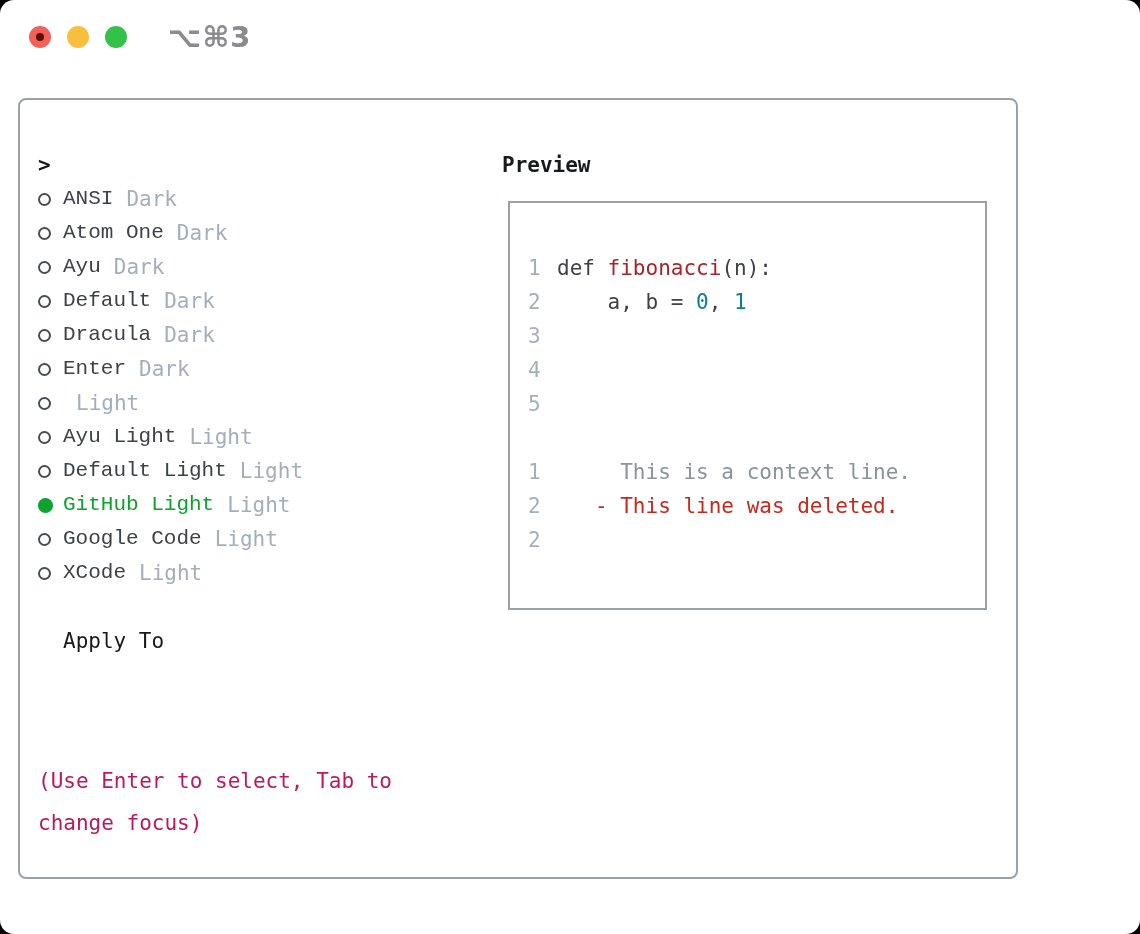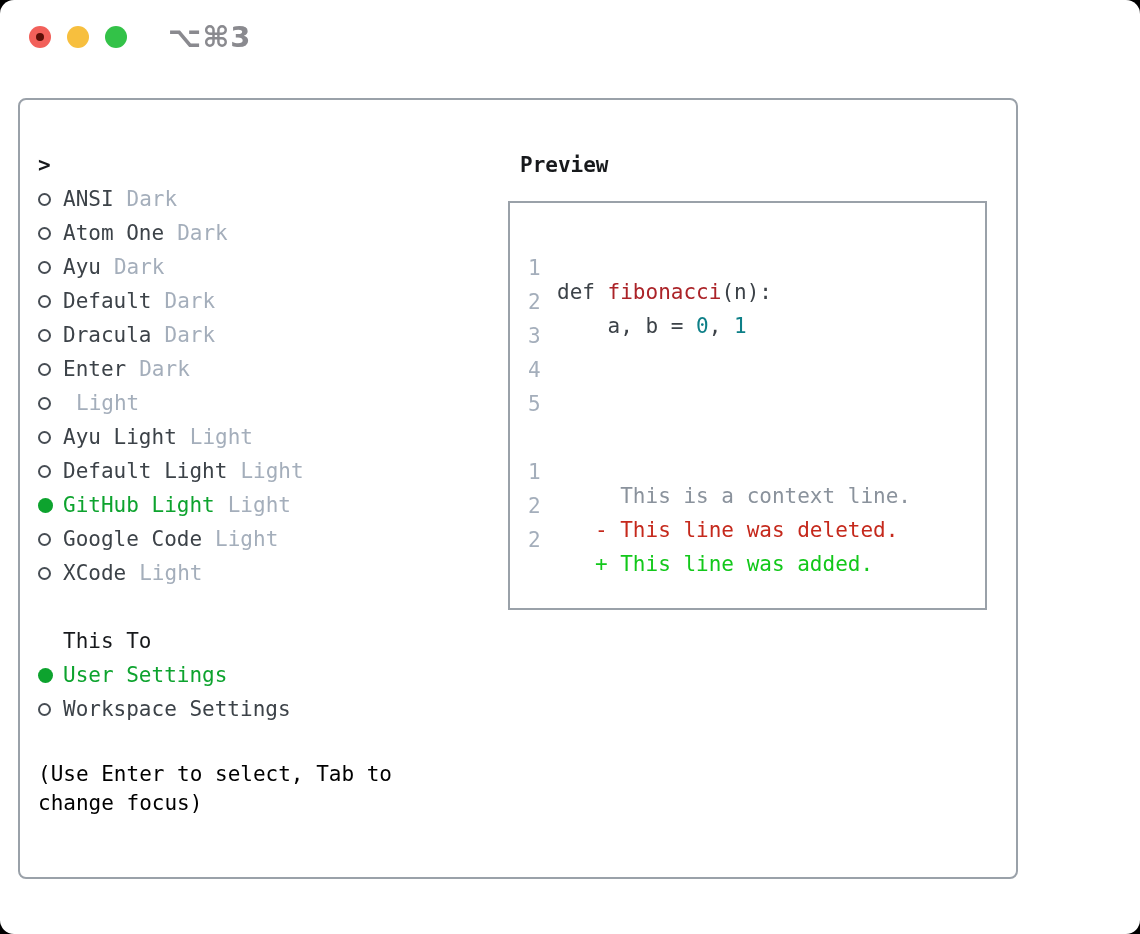--- a/index.html
+++ b/index.html
@@ -57,39 +57,39 @@
   }
   .circle.filled {
     width:15px; height:15px; border:none; background:var(--accent-green);
   }
 
   .select-header { left:38px; top:148px; }
   .theme-list { left:38px; top:182px; }
   .apply-header { left:38px; top:624px; }
   .apply-list { left:38px; top:658px; }
 
-  .name { color:var(--text-dark); white-space:pre; }
+  .name { color:var(--text-dark); white-space:pre;font-family:Liberation Mono, monospace; }
   .row.selected .name { color:var(--accent-green);text-align:center; }
   .tag { color:var(--muted-gray); margin-left:13px; white-space:pre; }
 
   .hint {
     left:38px; top:760px; width:404px;
-    color:#000000; line-height:29px;
+    color:#be185d; line-height:42px;
   }
 
   
-  .preview-label { left:502px; top:148px; height:34px; line-height:34px; font-weight:bold; color:var(--heading-black);margin-left:18px; }
+  .preview-label { left:502px; top:148px; height:34px; line-height:34px; font-weight:bold; color:var(--heading-black); }
   .preview-box {
     left:508px; top:201px; width:479px; height:409px;
     border:2px solid var(--border-gray); background:#fff;
   }
   .code { position:absolute; left:18px; top:48px; }
   .code-line { display:flex; height:34px; line-height:34px; }
   .lineno { width:29px; flex:none; color:var(--muted-gray); white-space:pre; }
-  .code-content { white-space:pre;margin-top:24px; }
+  .code-content { white-space:pre; }
   .tok-plain    { color:var(--text-dark); }
   .tok-function { color:var(--function-red); }
   .tok-number   { color:var(--number-teal); }
   .tok-builtin  { color:var(--builtin-blue); }
   .tok-context  { color:var(--context-gray); }
   .tok-deleted  { color:var(--deleted-red); }
   .tok-added    { color:var(--added-green); }
 </style>
 </head>
 <body>
@@ -194,37 +194,23 @@
         <span class="bullet-col">
           <span class="circle"></span>
         </span>
         <span class="name">XCode</span>
         <span class="tag">Light</span>
       </div>
     </div>
 
   <div class="abs row apply-header">
     <span class="bullet-col"></span>
-    <span class="apply-label">This To</span>
-  </div>
-
-  <div class="abs apply-list">
-      <div class="row selected">
-        <span class="bullet-col">
-          <span class="circle filled"></span>
-        </span>
-        <span class="name">User Settings</span>
-      </div>
-      <div class="row">
-        <span class="bullet-col">
-          <span class="circle"></span>
-        </span>
-        <span class="name">Workspace Settings</span>
-      </div>
-    </div>
+    <span class="apply-label">Apply To</span>
+  </div>
+
 
   <div class="abs hint">(Use Enter to select, Tab to change focus)</div>
 
   <div class="abs preview-label">Preview</div>
 
   <div class="abs preview-box">
     <div class="code">
         <div class="code-line">
           <span class="lineno">1</span>
           <span class="code-content"><span class="tok-plain">def </span><span class="tok-function">fibonacci</span><span class="tok-plain">(n):</span></span>
@@ -249,18 +235,17 @@
         <div class="code-line">
           <span class="lineno">1</span>
           <span class="code-content"><span class="tok-context">     This is a context line.</span></span>
         </div>
         <div class="code-line">
           <span class="lineno">2</span>
           <span class="code-content"><span class="tok-deleted">   - This line was deleted.</span></span>
         </div>
         <div class="code-line">
           <span class="lineno">2</span>
-          <span class="code-content"><span class="tok-added">   + This line was added.</span></span>
         </div>
       </div>
   </div>
 
 </div>
 
 </body></html>

